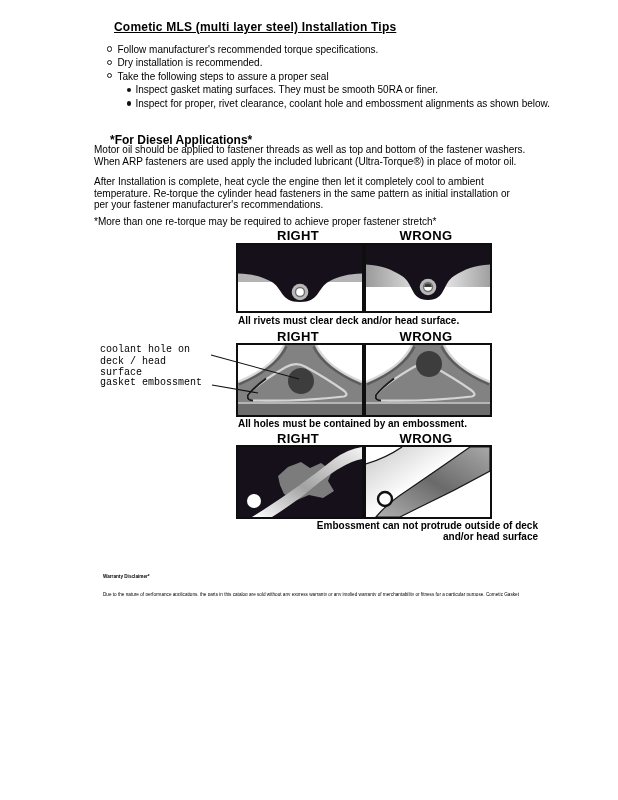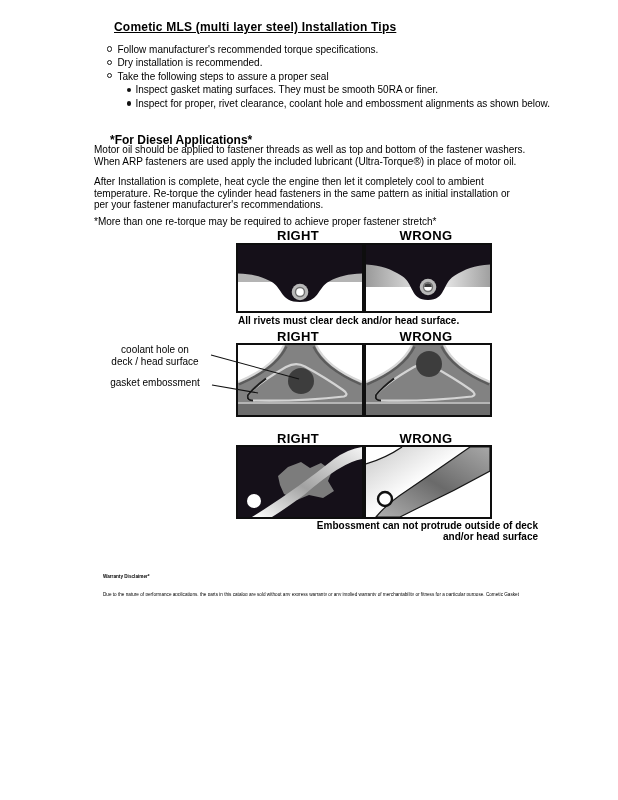--- a/index.html
+++ b/index.html
@@ -46,21 +46,21 @@
   .colR { left:364px; }
   .lab1 { top:228px; } .lab2 { top:329px; } .lab3 { top:431px; }
   .dcap {
     position:absolute; left:238px; font-size:10px; font-weight:bold;
     line-height:11px; white-space:pre-line; width:300px;
   }
   #cap1 { top:315px; }
   #cap2 { top:418px; }
   #cap3 { top:520px;text-align:right; }
   
-  .ann { position:absolute; text-align:center; font-size:10px; line-height:11.5px; white-space:pre-line; }
+  .ann { position:absolute; text-align:left; font-size:10px; line-height:11.5px; white-space:pre-line;font-family:Liberation Mono, monospace; }
   #ann1 { left:100px; width:110px; top:344px; }
   #ann2 { left:100px; width:110px; top:377px; }
   #leader { position:absolute; left:200px; top:340px; width:112px; height:60px; z-index:5; pointer-events:none; }
   
   .legal {
     position:absolute; left:103px; top:574px; width:834px;
     transform:scale(0.5); transform-origin:0 0;
     font-size:9.3px; line-height:10.8px;
   }
   .legal h2 { margin:0; font-size:9.3px; font-weight:bold; }
@@ -158,20 +158,21 @@
       <path d="M75.5,1.5 Q85.5,23 123,39.5" stroke="#5c5c5c" stroke-width="2.4" fill="none"></path>
       <path d="M46,0 Q36,22 0,37" stroke="#d8d8d8" stroke-width="2.2" fill="none"></path>
       <path d="M78,0 Q88,22 124,37" stroke="#d8d8d8" stroke-width="2.2" fill="none"></path>
       <rect y="59" width="124" height="11" fill="#6d6d6d"></rect>
       <line x1="0" y1="58" x2="124" y2="58" stroke="#c6c6c6" stroke-width="1.4"></line>
       <path d="M15,55.5 Q8.5,55.5 10,50 Q20,38 48,22 Q58,16.5 67,21.5 Q88,33 105,45 Q111.5,49.5 106,51.5 Q64,56.5 15,55.5 Z" fill="none" stroke="#d4d4d4" stroke-width="2.2"></path>
       <path d="M15,55.5 Q8.5,55.5 10,50 Q16,42.5 28,33.5" fill="none" stroke="#1c1c1c" stroke-width="2"></path>
       <circle cx="63" cy="19" r="13" fill="#3d3d3d"></circle>
     </svg>
   </div>
+  <div class="dcap" id="cap2">All holes must be contained by an embossment.</div>
 
   <div class="dlabel lab3 colL">RIGHT</div>
   <div class="dlabel lab3 colR">WRONG</div>
 
   <div class="dbox r3 colL">
     <svg viewBox="0 0 124 70" preserveAspectRatio="none">
       <defs>
         <linearGradient id="bg3r" x1="0" y1="1" x2="1" y2="0">
           <stop offset="0" stop-color="#ffffff"></stop>
             <stop offset="0.45" stop-color="#a2a2a2"></stop>

